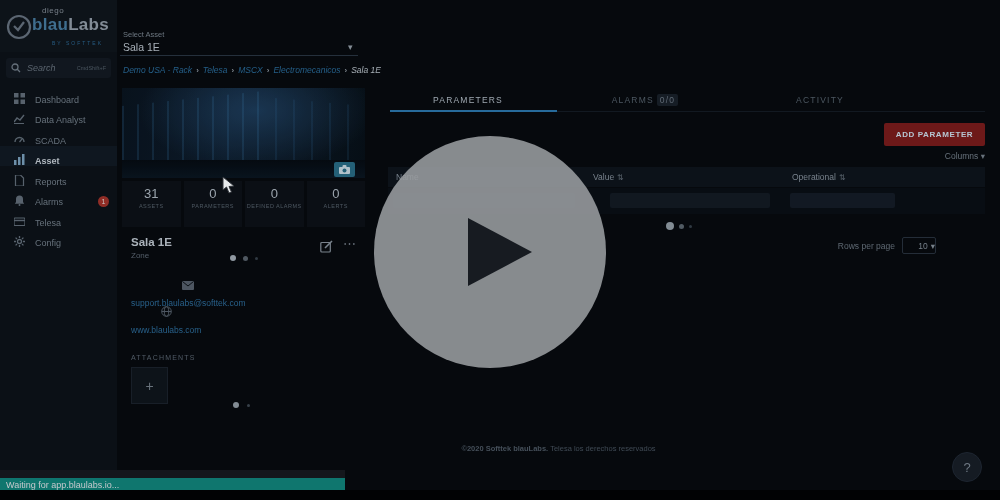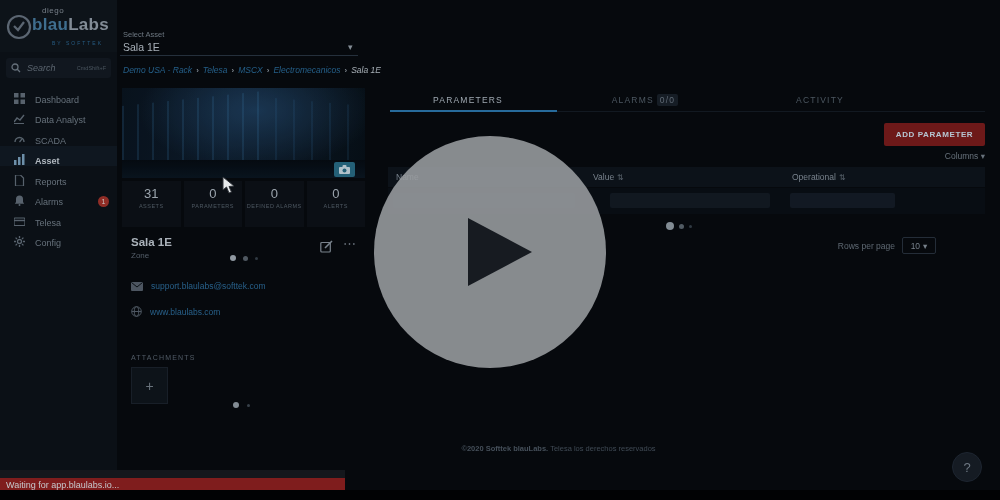--- a/index.html
+++ b/index.html
@@ -54,21 +54,21 @@
   .stat { background:#0d1118; height:46px; text-align:center; padding-top:5px; }
   .stat .v { font-size:13px; color:#b6bfc9; }
   .stat .l { font-size:5.5px; color:#5a646f; letter-spacing:.5px; text-transform:uppercase; line-height:1.4; margin-top:2px; }
 
   .card-title { left:131px; top:236px; font-size:11.5px; font-weight:bold; color:#c7cfd8; }
   .card-sub { left:131px; top:251px; font-size:8px; color:#626c78; }
   .card-dots { left:230px; top:255px; display:flex; gap:7px; align-items:center; }
   .dot { border-radius:50%; }
   .card-edit { left:320px; top:240px; color:#8d97a2; }
   .card-more { left:343px; top:236px; color:#8d97a2; font-size:13px; letter-spacing:1px; }
-  .contact-row { display:flex; align-items:center; gap:8px; }
+  .contact-row { display:flex; align-items:center; gap:8px;flex-direction:column; }
   .contact-icon { color:#5a6470; display:inline-flex; }
   .contact-link { font-size:8.5px; color:#2f6f9f; }
   .email-row { left:131px; top:281px; }
   .web-row { left:131px; top:306px; }
   .attach-label { left:131px; top:354px; font-size:7px; letter-spacing:1.2px; color:#5f6975; }
   .plus-box { left:131px; top:367px; width:37px; height:37px; background:#10151c; border:1px solid #1d242e; display:flex; align-items:center; justify-content:center; color:#7b8590; font-size:14px; }
   .bottom-dots { left:233px; top:402px; display:flex; gap:8px; align-items:center; }
 
   
   .tabbar-line { left:390px; top:111px; width:595px; height:1px; background:#161d26; }
@@ -78,28 +78,28 @@
   .tab-underline { left:390px; top:110px; width:167px; height:2px; background:#2e7cb4; }
   .add-param { left:884px; top:123px; width:101px; height:23px; background:#7f1d1d; border:none; border-radius:2px; color:#d4e4f2; font-size:8px; font-weight:bold; letter-spacing:.6px; cursor:pointer; font-family:"Liberation Sans",sans-serif; }
   .columns { left:885px; top:151px; width:100px; text-align:right; font-size:8.5px; color:#79838e; cursor:pointer; }
   .thead { left:388px; top:167px; width:597px; height:20px; background:#0e141c; }
   .th { top:172px; font-size:8.5px; color:#8d97a3; }
   .sort { color:#6a747f; font-size:8px; margin-left:3px; }
   .trow { left:388px; top:188px; width:597px; height:26px; background:#0a0f16; }
   .skel { top:193px; height:15px; border-radius:2px; }
   .load-dots { left:666px; top:222px; display:flex; gap:5px; align-items:center; }
   .rpp { left:740px; top:241px; width:155px; text-align:right; font-size:8.5px; color:#6f7984; }
-  .rpp-select { left:902px; top:237px; width:34px; height:17px; border:1px solid #2b3440; border-radius:2px; display:flex; align-items:center; justify-content:center; gap:3px; font-size:8.5px; color:#8b95a0; cursor:pointer; background:transparent; }
+  .rpp-select { left:902px; top:237px; width:34px; height:17px; border:1px solid #2b3440; border-radius:2px; display:flex; align-items:center; justify-content:flex-end; gap:3px; font-size:8.5px; color:#8b95a0; cursor:pointer; background:transparent; }
 
   .footer { left:117px; right:0; top:444px; text-align:center; font-size:7.5px; color:#4c5662; }
   .footer b { color:#525c68; }
 
   
   .pre-status { left:0; top:470px; width:345px; height:8px; background:#14171c; z-index:8; }
-  .status-bar { left:0; top:478px; width:345px; height:13px; background:#7f1d1d; z-index:9; display:flex; align-items:center; padding-left:6px; font-size:9px; color:#c6c9cd; }
+  .status-bar { left:0; top:478px; width:345px; height:13px; background:#0f766e; z-index:9; display:flex; align-items:center; padding-left:6px; font-size:9px; color:#c6c9cd; }
   .bottom-strip { left:0; top:490px; width:1000px; height:10px; background:#010204; z-index:9; }
   .help-btn { left:952px; top:452px; width:30px; height:30px; border-radius:50%; background:#151b23; border:1px solid #1d2530; color:#6f7984; font-size:13px; display:flex; align-items:center; justify-content:center; z-index:9; cursor:pointer; }
 
   
   .dim { left:0; top:0; width:1000px; height:500px; background:rgba(3,5,8,.14); z-index:4; pointer-events:none; }
   .play-circle { left:374px; top:136px; width:232px; height:232px; border-radius:50%; background:rgba(154,157,161,.88); z-index:5; display:flex; align-items:center; justify-content:center; cursor:pointer; }
 </style>
 </head>
 <body>
 

